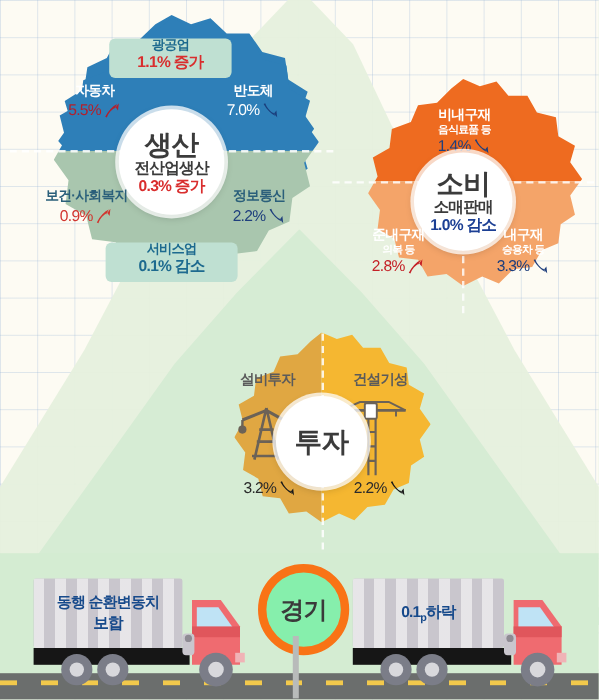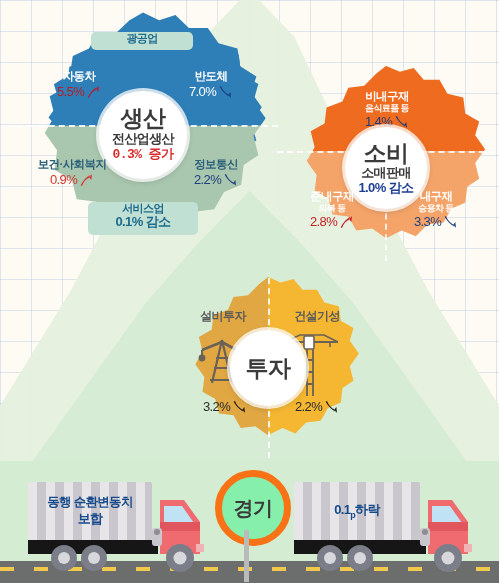--- a/index.html
+++ b/index.html
@@ -126,20 +126,21 @@
         <g clip-path="url(#prodClip)">
           <rect x="0" y="0" width="110" height="47" fill="#2e7fb8"></rect>
           <rect x="0" y="47" width="110" height="57" fill="#a9c6ae"></rect>
         </g>
       </svg>
       <div style="position:absolute;left:0;top:115px;width:270px;height:0;border-top:2px dashed rgba(255,255,255,.85);"></div>
     </div>
 
     <div class="chipbox" style="left:83px;top:22px;width:84px;background:#bfe0d2;">
       <div class="c1" style="color:#1d6a8f;">광공업</div>
+      <div class="c2" style="color:#d92d2d;">1.1% 증가</div>
     </div>
 
     <div class="lbl" style="left:28px;top:60px;width:86px;">
       <div class="t" style="color:#ffffff;">자동차</div>
       <div class="valrow">
         <span class="v" style="color:#b3202c;">5.5%</span>
         <svg class="arrow" viewBox="0 0 24 24">
             <path d="M4 20 C8 12 13 7 19 4 L15 11 L21 3 L20 12 L17 8 C12 11 8 15 6 21 Z" fill="#b3202c"></path>
           </svg>
       </div>
@@ -148,21 +149,21 @@
     <div class="lbl" style="left:160px;top:60px;width:86px;">
       <div class="t" style="color:#ffffff;">반도체</div>
       <div class="valrow">
         <span class="v" style="color:#ffffff;">7.0%</span>
         <svg class="arrow" viewBox="0 0 24 24">
             <path d="M4 4 C8 11 13 16 19 19 L15 13 L21 21 L20 12 L17 16 C12 13 8 9 6 3 Z" fill="#1b3f7d"></path>
           </svg>
       </div>
     </div>
 
-    <div class="hub" style="left:91px;top:81px;width:88px;height:88px;font-family:Liberation Mono, monospace;">
+    <div class="hub" style="left:91px;top:81px;width:88px;height:88px;">
       <div class="h1">생산</div>
       <div class="h2">전산업생산</div>
       <div class="h3" style="color:#d92d2d;">0.3% 증가</div>
     </div>
 
     <div class="lbl" style="left:14px;top:148px;width:100px;">
       <div class="t" style="color:#2a5f7a;">보건·사회복지</div>
       <div class="valrow">
         <span class="v" style="color:#d1352f;">0.9%</span>
         <svg class="arrow" viewBox="0 0 24 24">

